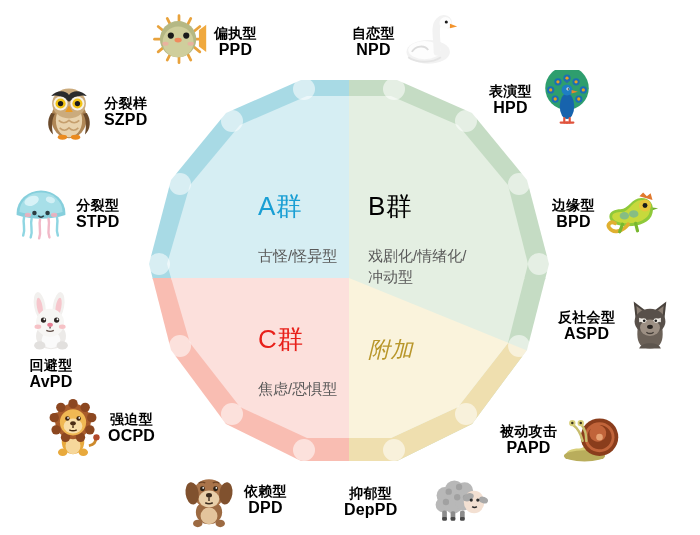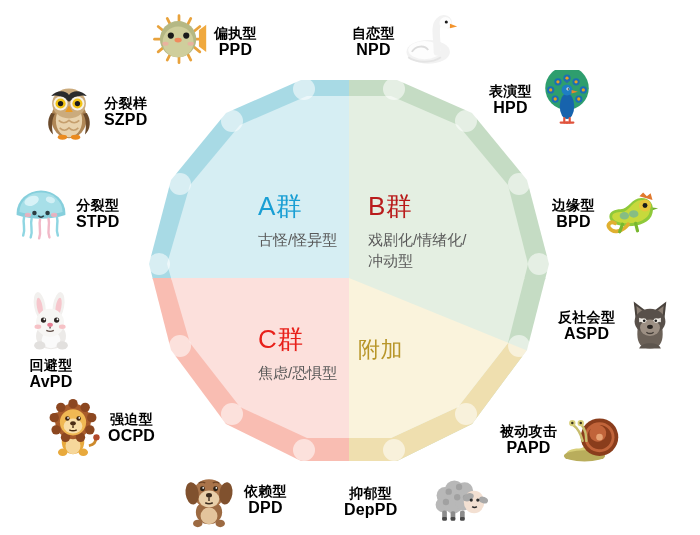--- a/index.html
+++ b/index.html
@@ -38,30 +38,30 @@
     font-size: 26px;
     font-weight: 400;
     line-height: 1.1;
     letter-spacing: 0.5px;
     white-space: nowrap;
   }
   .cluster .c-sub {
     font-size: 15px;
     color: #595959;
     line-height: 1.45;
-    margin-top: 8px;
+    margin-top: 24px;
     white-space: pre-line;
   }
   #cluster-a { left: 258px; top: 192px; }
   #cluster-a .c-title { color: #1a9fd4; }
   #cluster-b { left: 368px; top: 192px; }
-  #cluster-b .c-title { color: #b91c1c; }
+  #cluster-b .c-title { color: #000000; }
   #cluster-c { left: 258px; top: 325px; }
   #cluster-c .c-title { color: #e8201a; }
-  #cluster-extra { left: 358px; top: 338px; }
+  #cluster-extra { left: 368px; top: 338px; font-style: italic; }
   #cluster-extra .c-title { color: #b8962a; font-size: 22px; }
 
   
   .node {
     position: absolute;
     display: flex;
     align-items: center;
     gap: 4px;
   }
   .node .txt {

